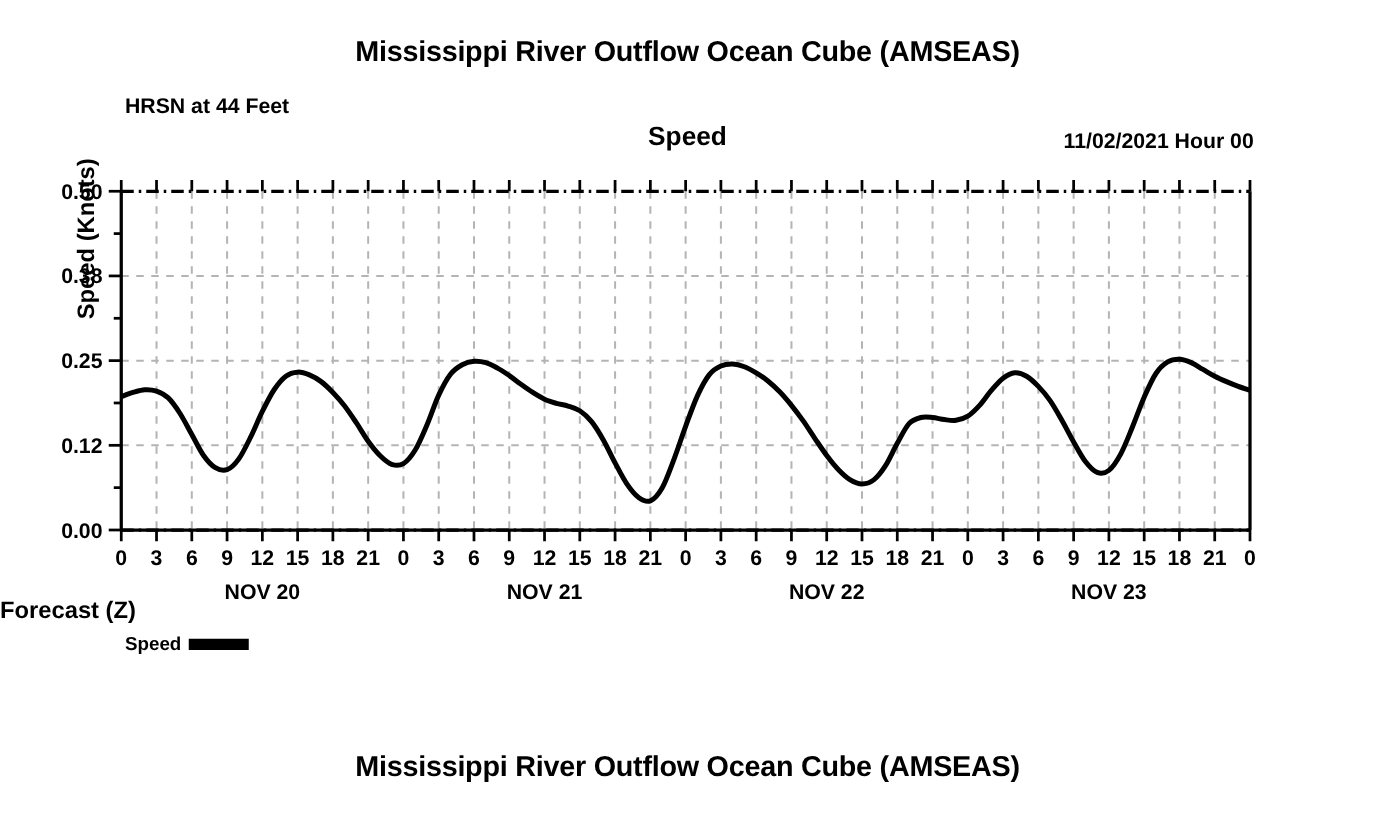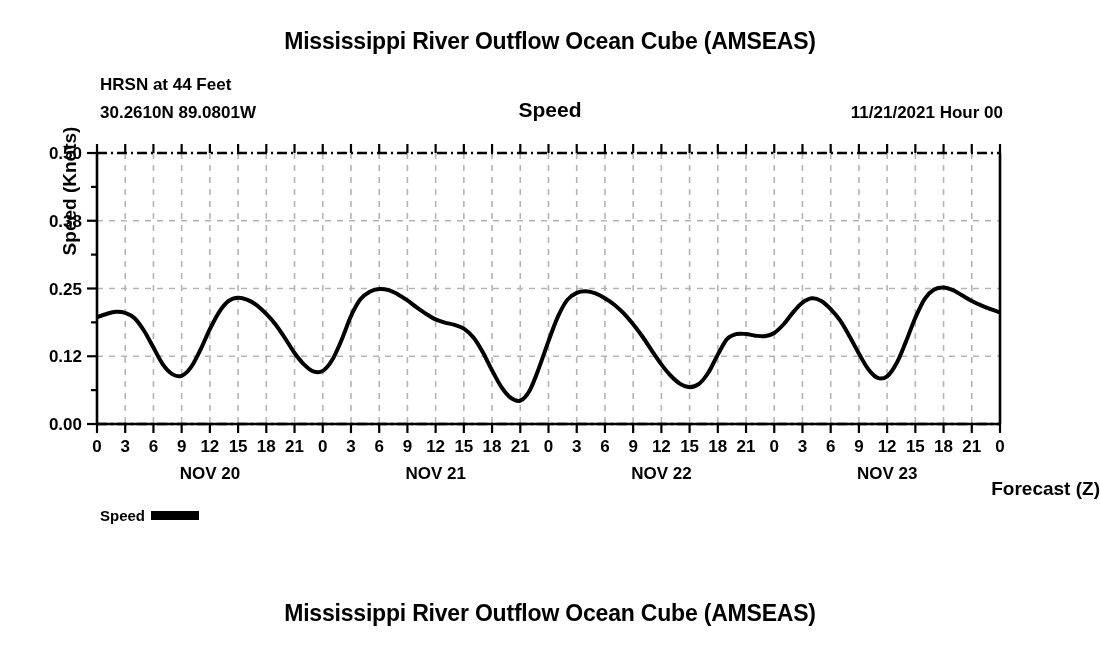--- a/index.html
+++ b/index.html
@@ -72,21 +72,21 @@
     text-align: center;
     font-size: 19px;
     font-weight: bold;
     transform: rotate(-90deg);
     transform-origin: center center;
   }
   .xlabel {
     position: absolute;
     left: 0; right: 0;
     top: 478px;
-    text-align: right;
+    text-align: left;
     font-size: 19px;
     font-weight: bold;
   }
   .plot-svg {
     position: absolute;
     left: 0;
     top: 0;
   }
   .legend {
     position: absolute;
@@ -108,23 +108,22 @@
   }
 </style>
 </head>
 <body>
 
 <div class="page">
 
   <div class="main-title">Mississippi River Outflow Ocean Cube (AMSEAS)</div>
 
   <div class="meta-station">HRSN at 44 Feet</div>
-  <div class="meta-coords">30.2610N  89.0801W</div>
   <div class="panel-title">Speed</div>
-  <div class="meta-run">11/21/2021 Hour 00</div>
+  <div class="meta-run">11/02/2021 Hour 00</div>
 
   <div class="ylabel">Speed (Knots)</div>
   <div class="xlabel">Forecast (Z)</div>
 
   <svg class="plot-svg" id="plot" width="1100" height="500">
       <g>
         <line x1="125.21875" y1="153" x2="125.21875" y2="424" stroke="#b4b4b4" stroke-width="1.6" stroke-dasharray="6 6"></line>
         <line x1="153.4375" y1="153" x2="153.4375" y2="424" stroke="#b4b4b4" stroke-width="1.6" stroke-dasharray="6 6"></line>
         <line x1="181.65625" y1="153" x2="181.65625" y2="424" stroke="#b4b4b4" stroke-width="1.6" stroke-dasharray="6 6"></line>
         <line x1="209.875" y1="153" x2="209.875" y2="424" stroke="#b4b4b4" stroke-width="1.6" stroke-dasharray="6 6"></line>

